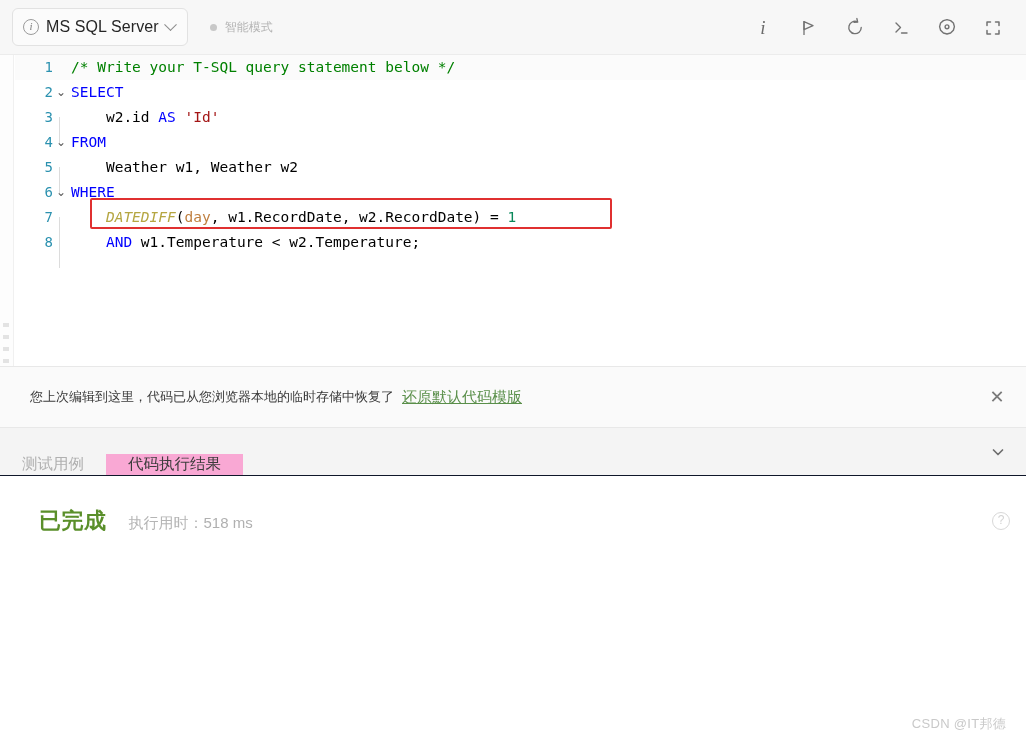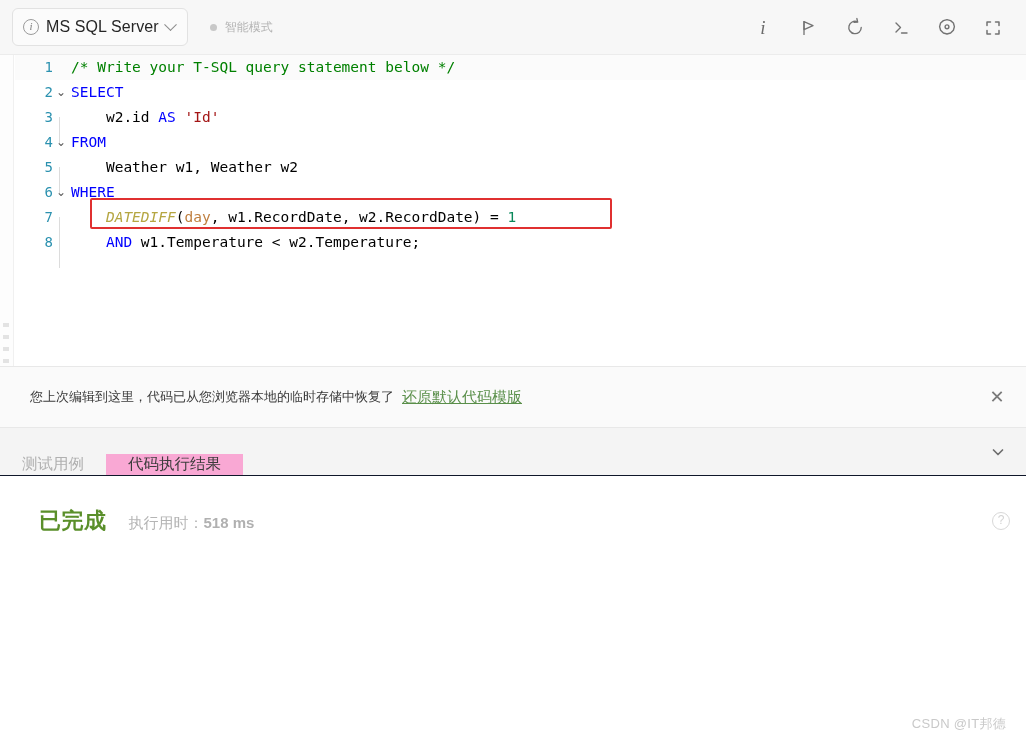--- a/index.html
+++ b/index.html
@@ -197,21 +197,21 @@
     position: absolute; left: 39px; top: 30px;
     display: flex; align-items: baseline; gap: 22px;
   }
   .status-ok {
     font-size: 22px; color: #5a8f2a; font-weight: bold;
     letter-spacing: .5px;
   }
   .runtime {
     font-size: 15px; color: #b5b5b5;
   }
-  .runtime .ms { font-weight: bold; color: #b0b0b0; }
+  .runtime .ms { font-weight: normal; color: #b0b0b0; }
   .help-icon {
     position: absolute; right: 16px; top: 36px;
     width: 18px; height: 18px; border-radius: 50%;
     border: 1.3px solid #d8d8d8; color: #d3d3d3;
     font-size: 12px; line-height: 15px; text-align: center;
     cursor: pointer;
   }
 
   .watermark {
     position: absolute; right: 20px; bottom: 8px;

